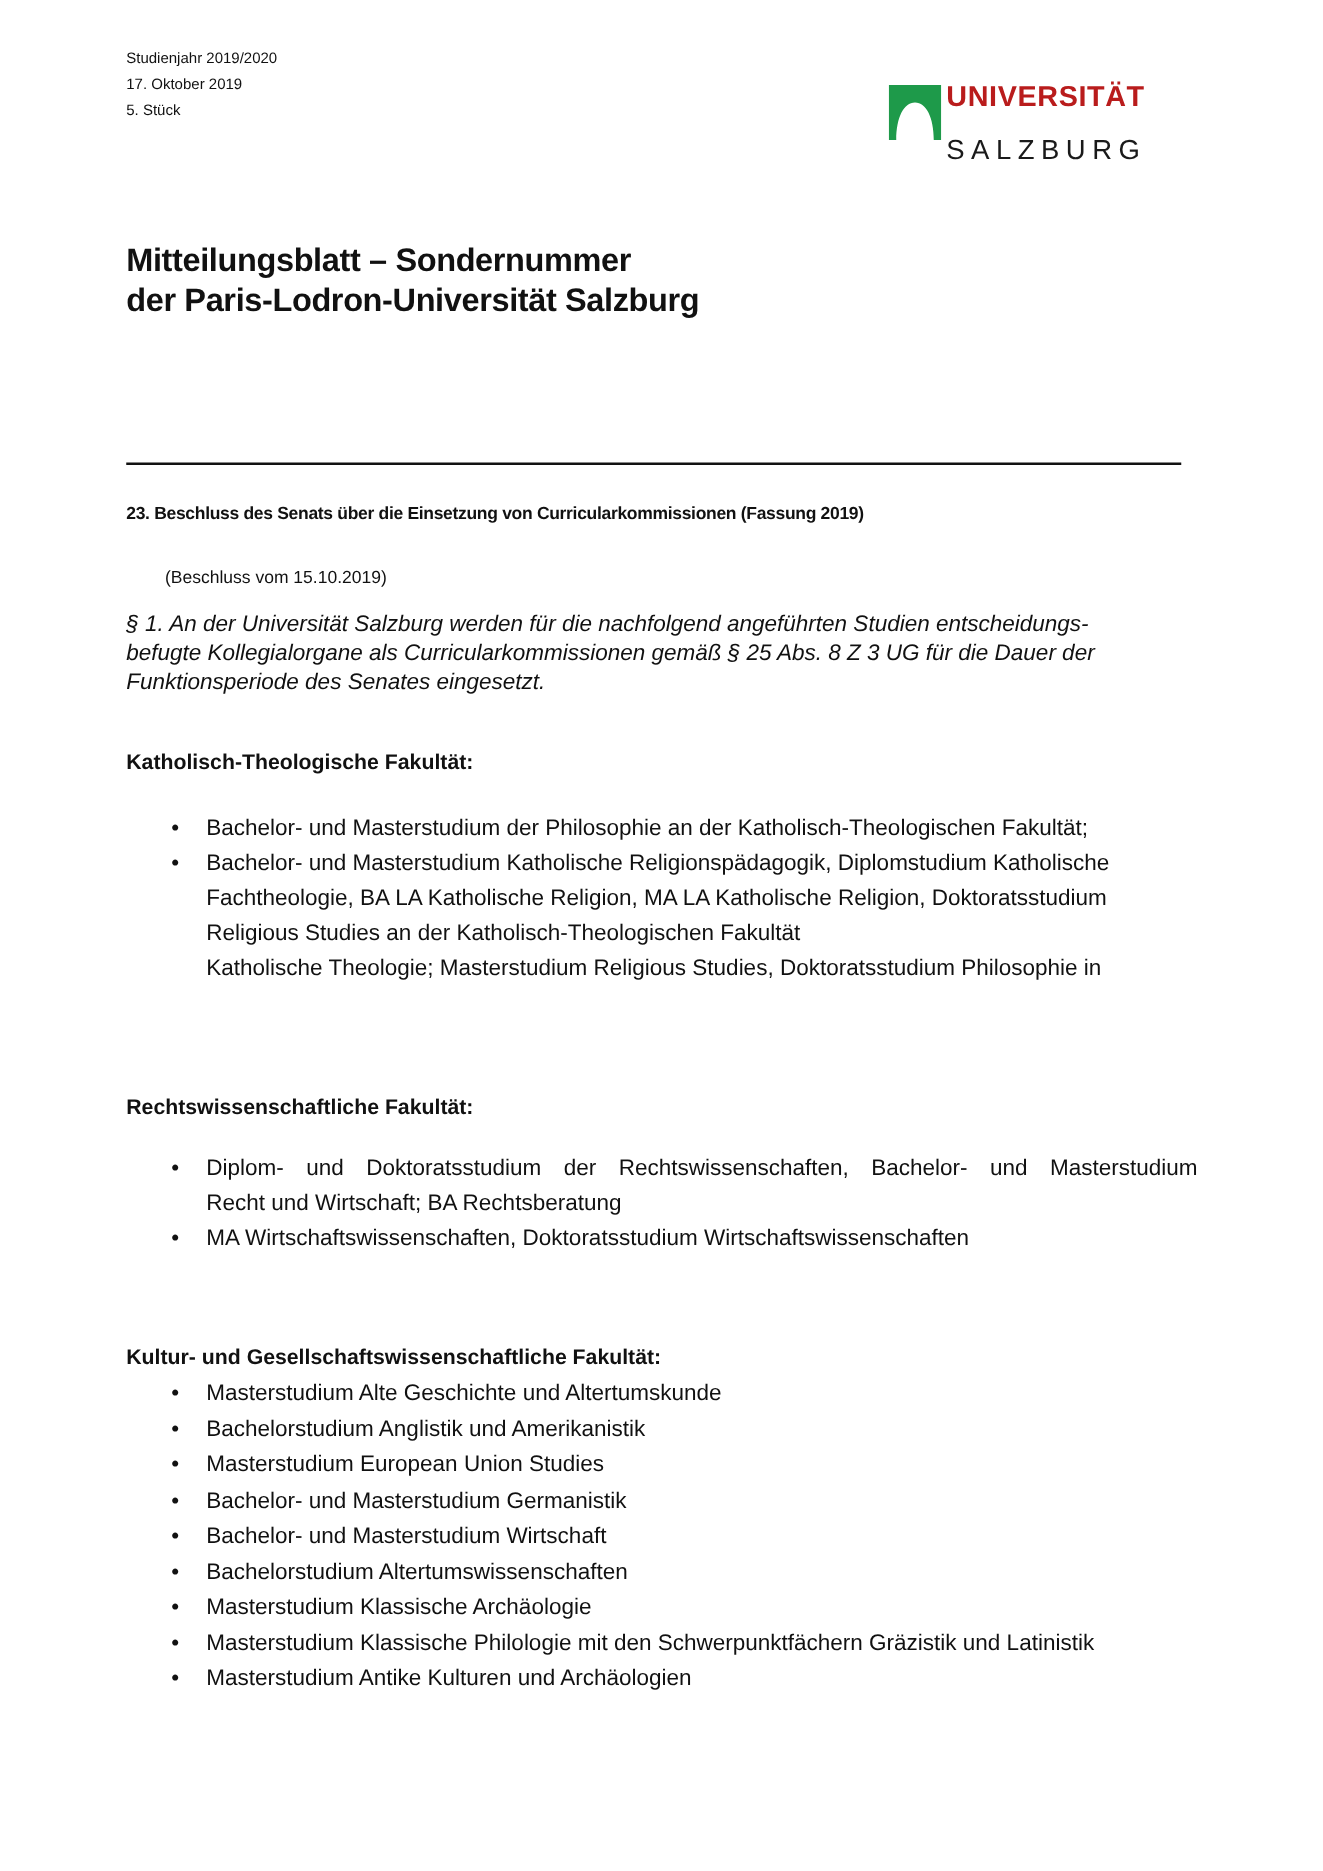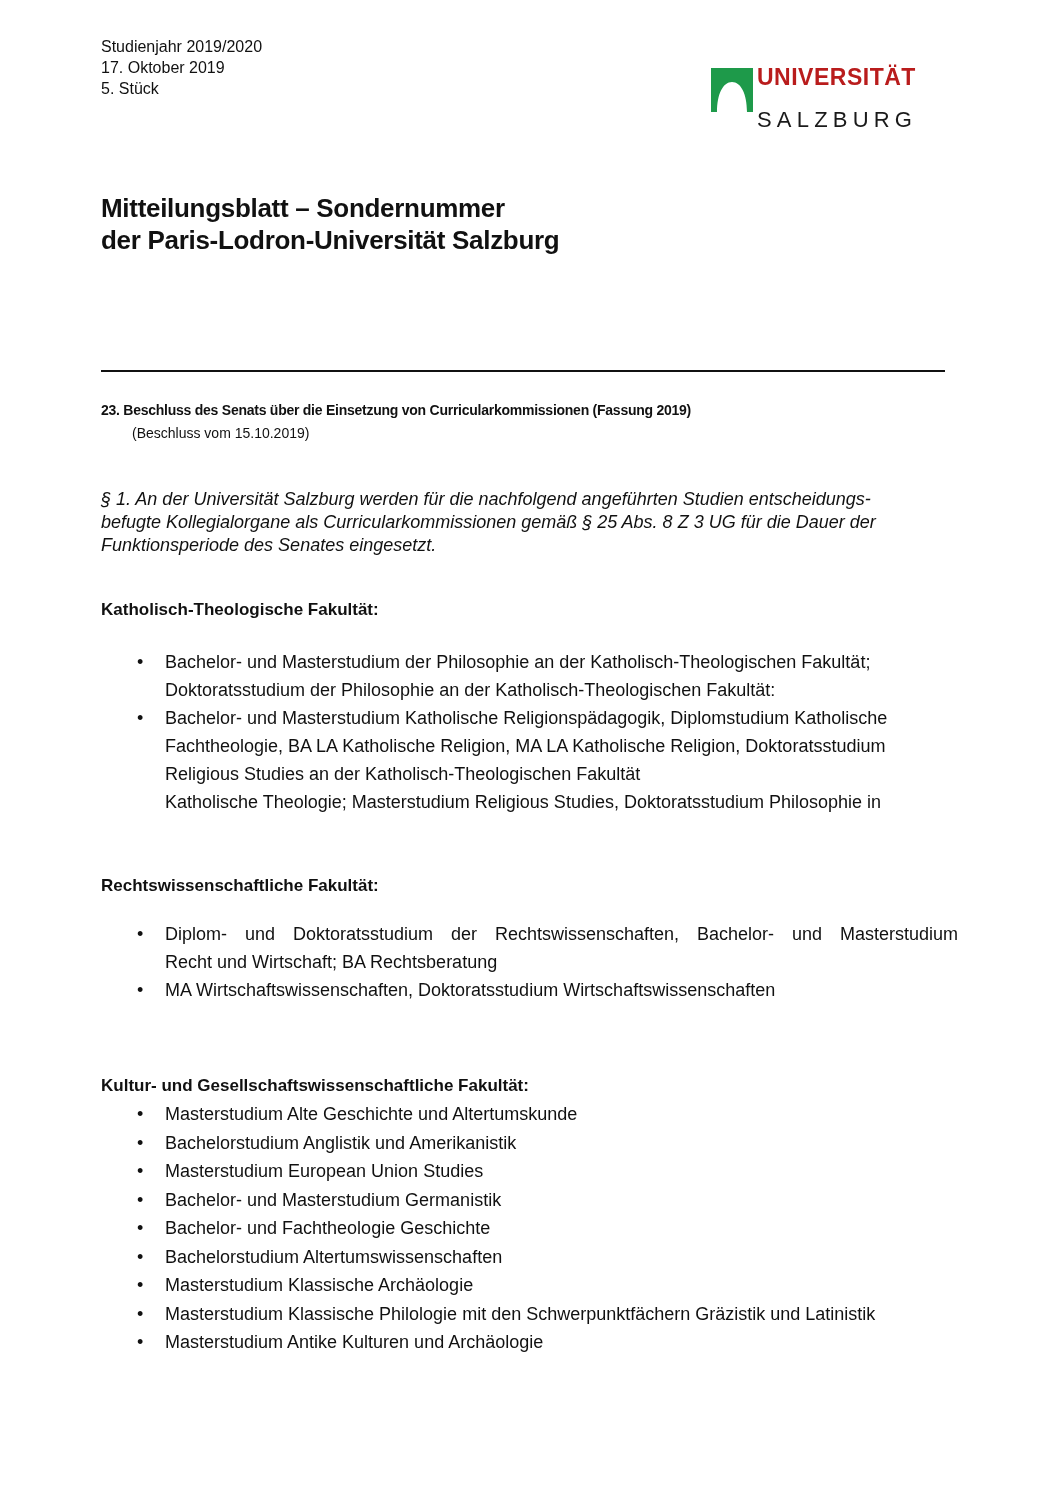--- a/index.html
+++ b/index.html
@@ -1,31 +1,31 @@
 <!DOCTYPE html>
 <html><head>
 <meta charset="utf-8">
 <style>
   html, body { margin: 0; padding: 0; background: #ffffff; }
   body {
     width: 1058px; height: 1497px; position: relative; overflow: hidden;
     font-family: "Liberation Sans", sans-serif; color: #111111;
   }
-  .meta { position: absolute; left: 101px; top: 36px; font-size: 16px; line-height: 21px; }
+  .meta { position: absolute; left: 101px; top: 36px; font-size: 12px; line-height: 21px; }
   .meta div { white-space: nowrap; }
   .logo { position: absolute; left: 711px; top: 66px; width: 210px; height: 50px; }
   .logo-mark { position: absolute; left: 0; top: 2px; width: 42px; height: 44px; }
   .logo-text1 { position: absolute; left: 46px; top: -2px; font-size: 23px; font-weight: bold; letter-spacing: 0.5px; color: #b91c1c; white-space: nowrap; }
   .logo-text2 { position: absolute; left: 46px; top: 41px; font-size: 22px; letter-spacing: 5.2px; color: #1a1a1a; white-space: nowrap; }
   .title { position: absolute; left: 101px; top: 192px; font-size: 26px; font-weight: bold; line-height: 32px; letter-spacing: -0.3px; }
   .title div { white-space: nowrap; }
   .rule { position: absolute; left: 101px; top: 370px; width: 844px; height: 2px; background: #111; }
   .decision { position: absolute; left: 101px; top: 399px; font-size: 14px; line-height: 23px; }
   .decision-title { font-weight: bold; white-space: nowrap; letter-spacing: -0.25px; }
-  .decision-sub { padding-left: 31px; white-space: nowrap; }
+  .decision-sub { padding-left: 31px; white-space: nowrap; margin-top: 28px; }
   .para { position: absolute; left: 101px; top: 488px; width: 860px; font-size: 18px; line-height: 23px; font-style: italic; }
   .para div { white-space: nowrap; }
   .section-heading { position: absolute; left: 101px; font-size: 17px; font-weight: bold; white-space: nowrap; }
   ul.items { position: absolute; left: 101px; margin: 0; padding: 0; list-style: none; font-size: 18px; }
   ul.items li { position: relative; padding-left: 64px; white-space: nowrap; }
   ul.items li .bullet { position: absolute; left: 36px; top: 0; }
   ul.wide li { line-height: 28px; }
   ul.tight li { line-height: 28.5px; }
   .justify { white-space: normal !important; width: 793px; text-align: justify; }
 </style>
@@ -62,21 +62,20 @@
   <div>§ 1. An der Universität Salzburg werden für die nachfolgend angeführten Studien entscheidungs-</div>
   <div>befugte Kollegialorgane als Curricularkommissionen gemäß § 25 Abs. 8 Z 3 UG für die Dauer der</div>
   <div>Funktionsperiode des Senates eingesetzt.</div>
 </div>
 
 <div class="section-heading" style="top:600px;">Katholisch-Theologische Fakultät:</div>
 <ul class="items wide" style="top:648px;">
   <li>
     <span class="bullet">•</span>
     <div>Bachelor- und Masterstudium der Philosophie an der Katholisch-Theologischen Fakultät;</div>
-    <div>Doktoratsstudium der Philosophie an der Katholisch-Theologischen Fakultät:</div>
   </li>
   <li>
     <span class="bullet">•</span>
     <div>Bachelor- und Masterstudium Katholische Religionspädagogik, Diplomstudium Katholische</div>
     <div>Fachtheologie, BA LA Katholische Religion, MA LA Katholische Religion, Doktoratsstudium</div>
     <div>Religious Studies an der Katholisch-Theologischen Fakultät</div>
     <div>Katholische Theologie; Masterstudium Religious Studies, Doktoratsstudium Philosophie in</div>
   </li>
 </ul>
 
@@ -106,31 +105,31 @@
   <li>
       <span class="bullet">•</span>
       <div>Masterstudium European Union Studies</div>
     </li>
   <li>
       <span class="bullet">•</span>
       <div>Bachelor- und Masterstudium Germanistik</div>
     </li>
   <li>
       <span class="bullet">•</span>
-      <div>Bachelor- und Fachtheologie Geschichte</div>
+      <div>Bachelor- und Masterstudium Wirtschaft</div>
     </li>
   <li>
       <span class="bullet">•</span>
       <div>Bachelorstudium Altertumswissenschaften</div>
     </li>
   <li>
       <span class="bullet">•</span>
       <div>Masterstudium Klassische Archäologie</div>
     </li>
   <li>
       <span class="bullet">•</span>
       <div>Masterstudium Klassische Philologie mit den Schwerpunktfächern Gräzistik und Latinistik</div>
     </li>
   <li>
       <span class="bullet">•</span>
-      <div>Masterstudium Antike Kulturen und Archäologie</div>
+      <div>Masterstudium Antike Kulturen und Archäologien</div>
     </li>
 </ul>
 
 </body></html>

